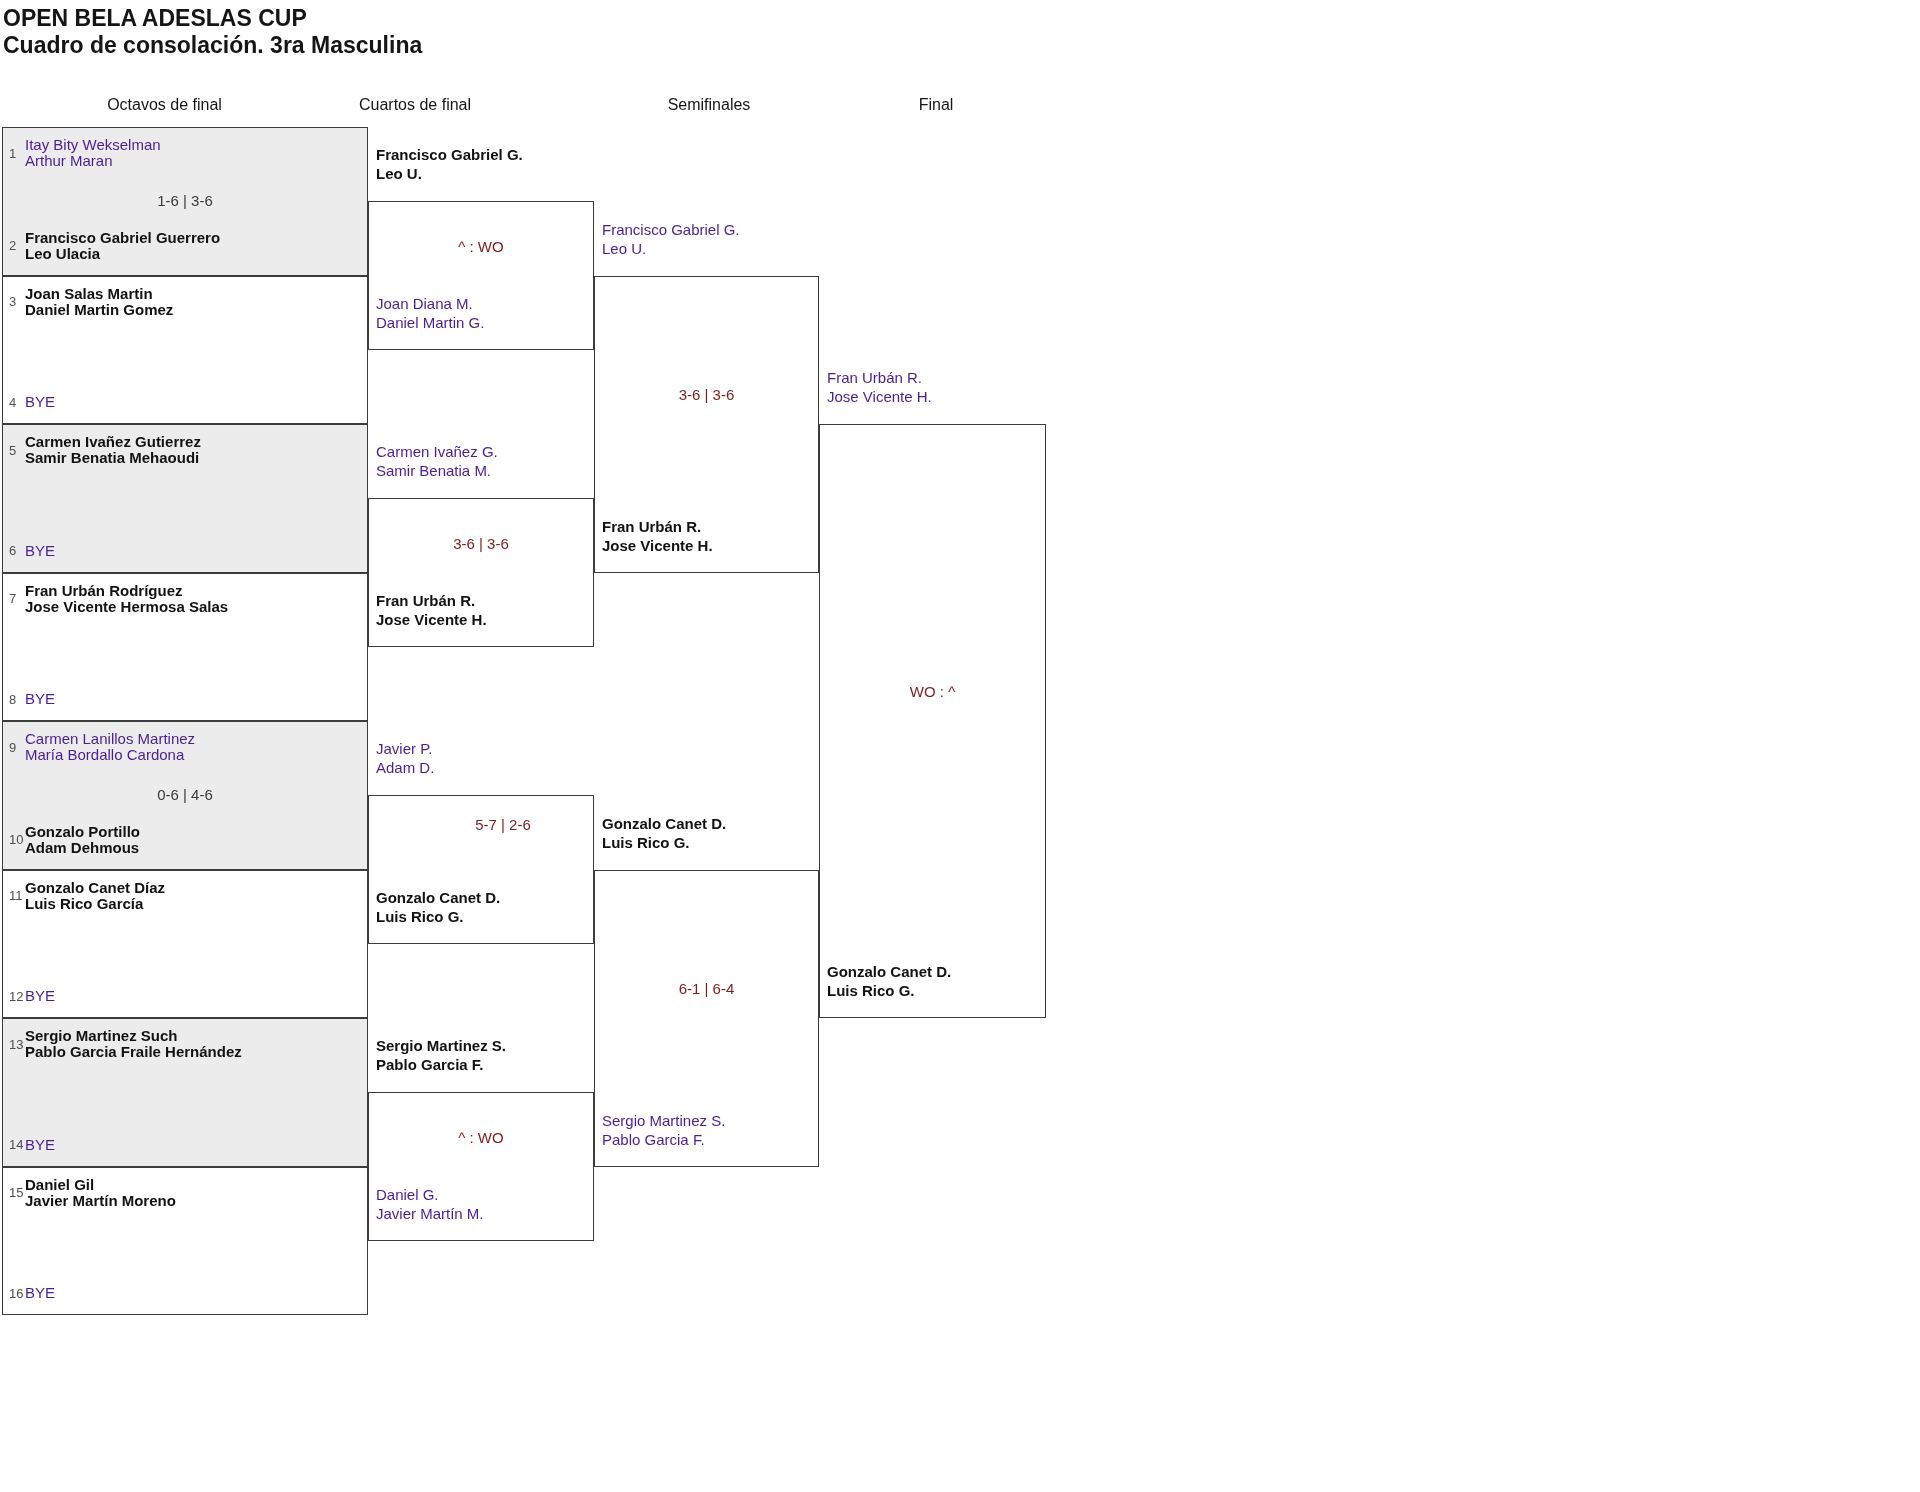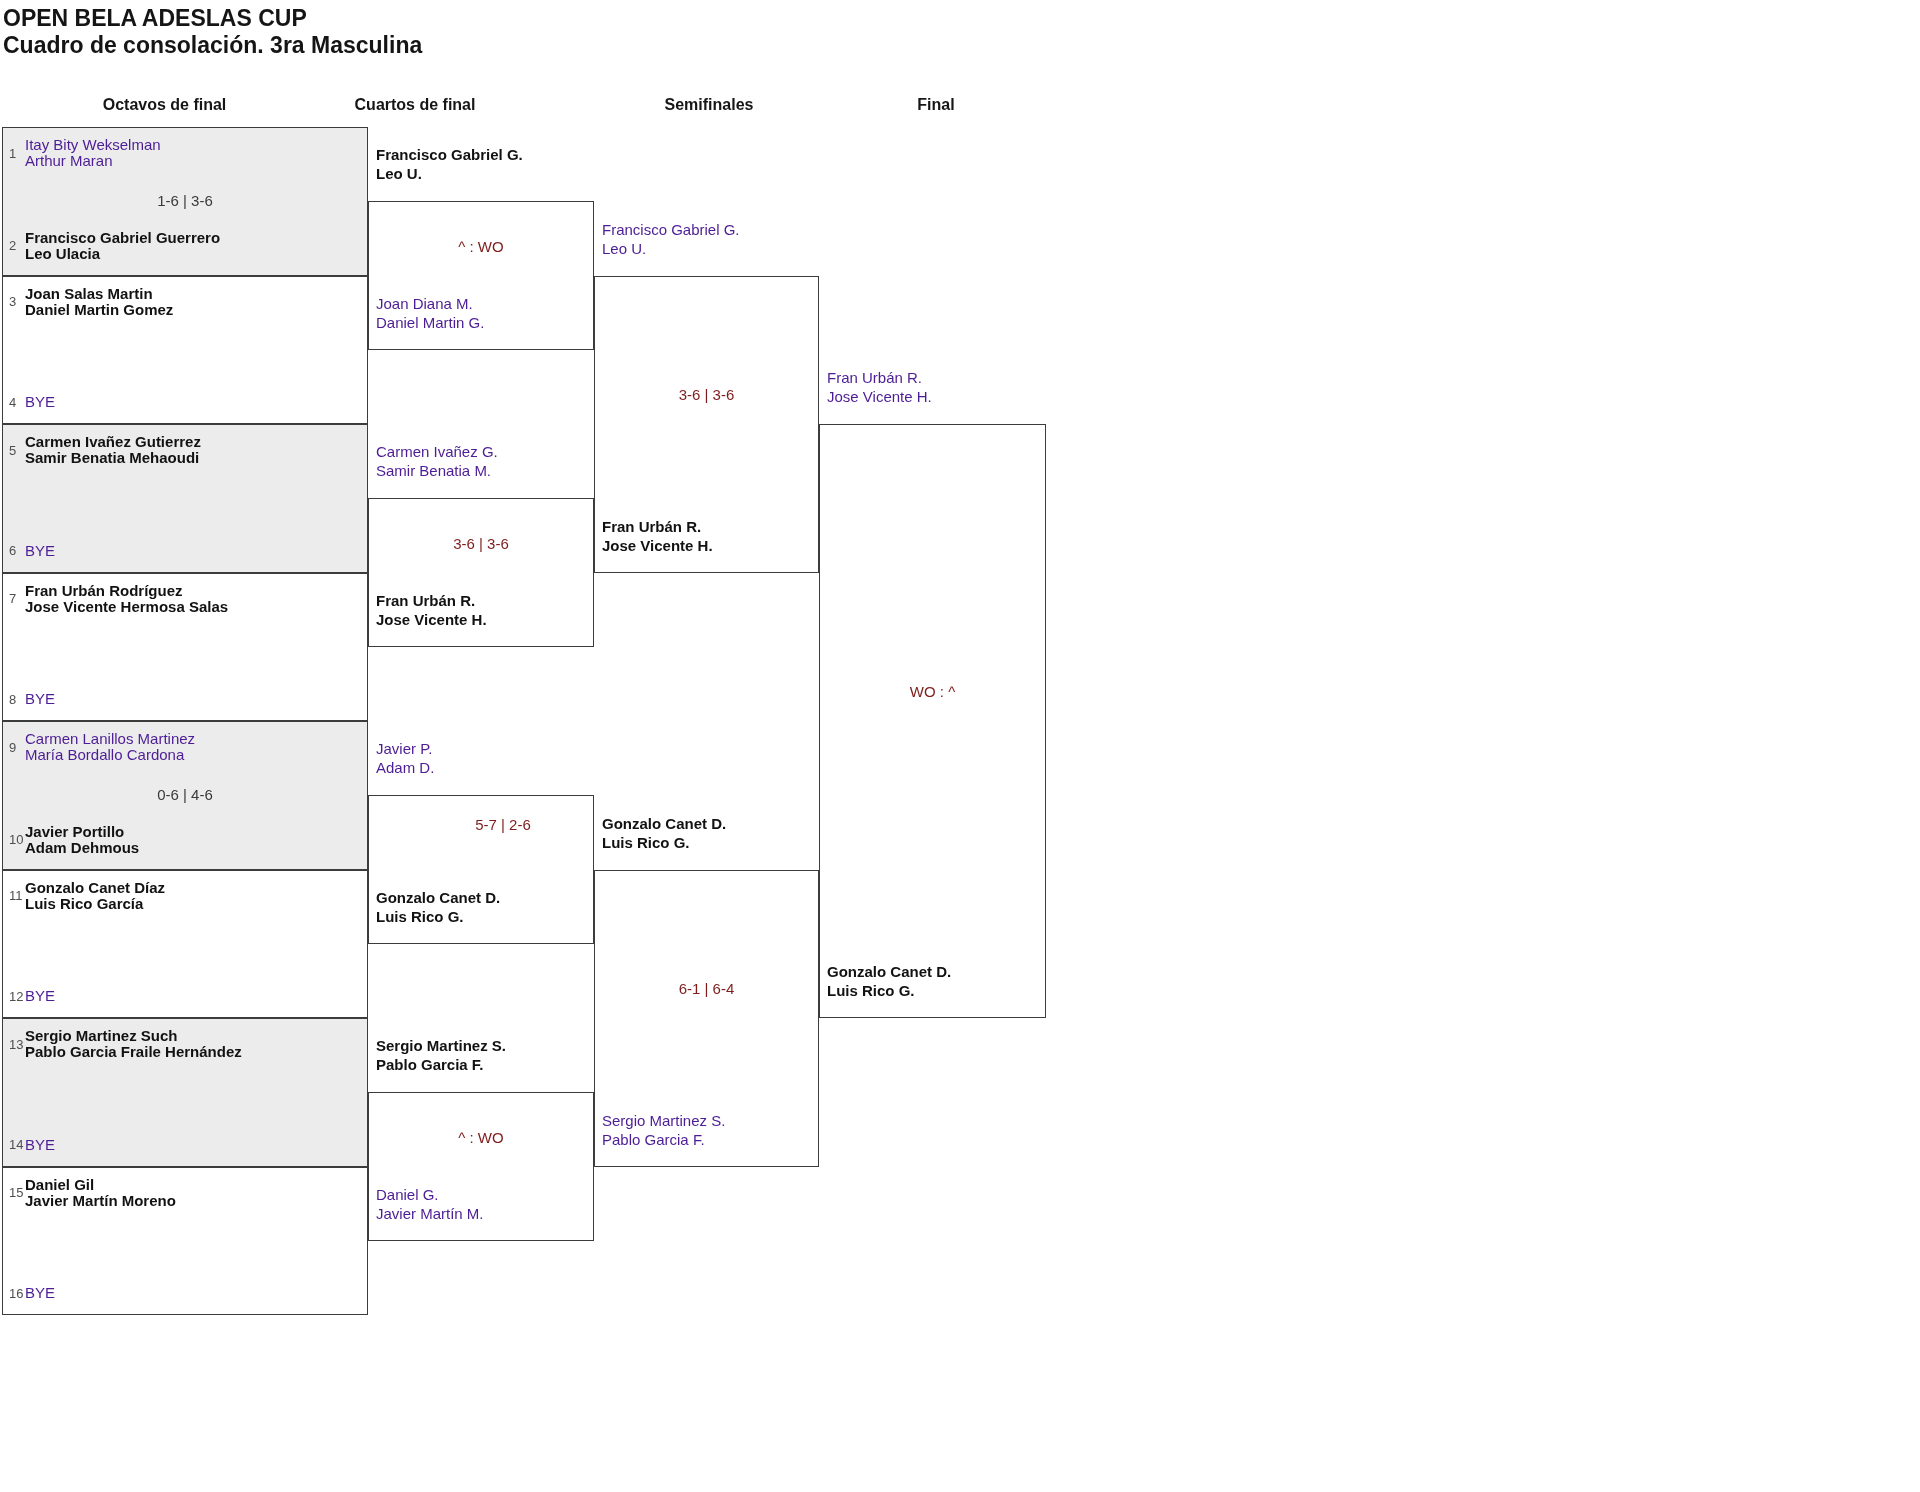--- a/index.html
+++ b/index.html
@@ -15,21 +15,21 @@
   .logo { position:absolute; left:1688px; top:2px; width:232px; height:72px; }
   .dot  { position:absolute; border-radius:50%; }
   .dot.g-lg { left:33.5px; top:1.5px;  width:27px; height:27px; background:#76b82a; }
   .dot.b-sm { left:12px;   top:11px;   width:18px; height:18px; background:#2ba9e1; }
   .dot.o-md { left:18.5px; top:26.5px; width:25px; height:25px; background:#e8790f; }
   .dot.b-lg { left:3.5px;  top:40.5px; width:25px; height:25px; background:#2ba9e1; }
   .dot.g-sm { left:36.5px; top:44.5px; width:15px; height:15px; background:#76b82a; }
   .wordmark { position:absolute; left:64px; top:6px; font-size:44px; font-weight:700; letter-spacing:-2px; color:#76b82a; }
 
   
-  .round-h { position:absolute; top:96px; width:300px; text-align:center; font-size:16px; font-weight:700; color:#161616; }
+  .round-h { position:absolute; top:96px; width:300px; text-align:center; font-size:16px; font-weight:400; color:#161616; }
 
   
   .match { position:absolute; left:2px; width:366px; height:148.5px; border:1px solid #3c3c3c; background:#fff; }
   .match.shaded { background:#ececec; }
   .trow { position:absolute; left:6px; right:8px; display:flex; align-items:center; }
   .trow.t1 { top:9px; }
   .trow.t2 { bottom:13px; }
   .seed { width:16px; flex:0 0 16px; font-size:13px; color:#4f4f4f; }
   .names { font-size:15px; line-height:16px; }
   .winner { font-weight:700; color:#121212; }
@@ -126,21 +126,21 @@
       <span class="seed">9</span>
       <div class="names loser">
         <div>Carmen Lanillos Martinez</div>
         <div>María Bordallo Cardona</div>
       </div>
     </div>
     <div class="mscore">0-6 | 4-6</div>
     <div class="trow t2">
       <span class="seed">10</span>
       <div class="names winner">
-        <div>Javier Portillo</div>
+        <div>Gonzalo Portillo</div>
         <div>Adam Dehmous</div>
       </div>
     </div>
   </section>
 
   <section class="match" style="top:869.5px">
     <div class="trow t1">
       <span class="seed">11</span>
       <div class="names winner">
         <div>Gonzalo Canet Díaz</div>

